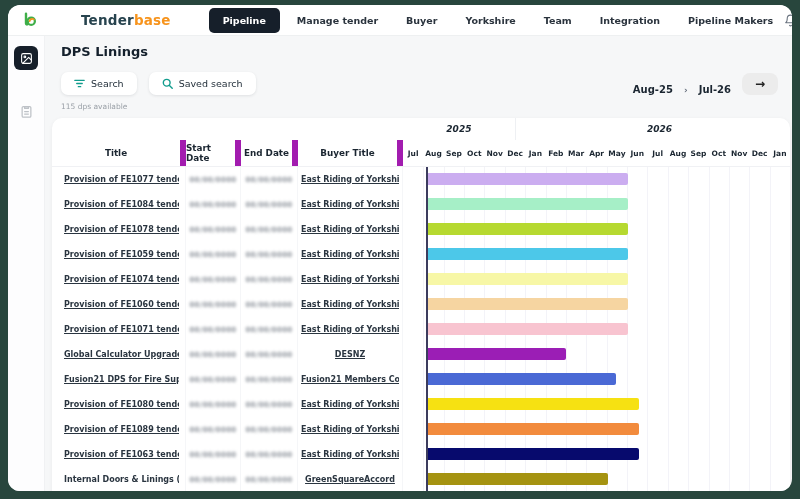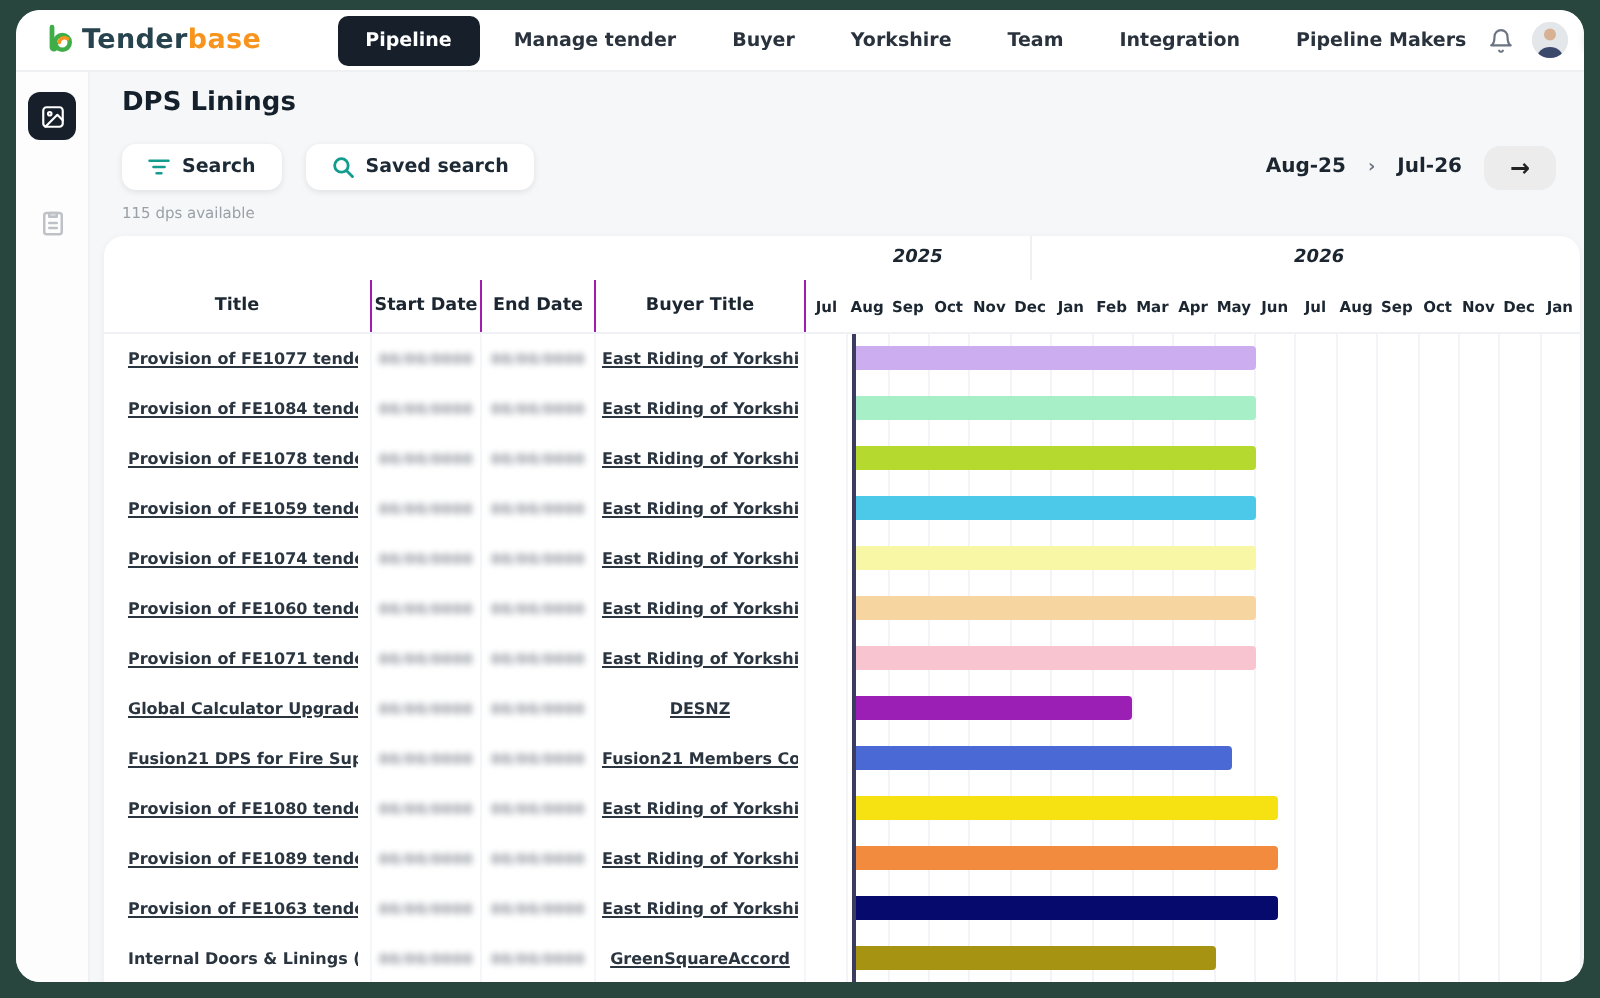--- a/index.html
+++ b/index.html
@@ -7,54 +7,54 @@
     width:800px;height:499px;position:relative;overflow:hidden;
     background:#28463d;
     font-family:"DejaVu Sans", sans-serif;
     -webkit-font-smoothing:antialiased;
   }
   .app{position:absolute;left:8px;top:5px;right:8px;bottom:8px;background:#f6f7f8;border-radius:12px;overflow:hidden;}
 
   
   .topbar{height:31px;background:#fff;border-radius:12px 12px 0 0;display:flex;align-items:center;padding:0 14px;border-bottom:1px solid #eef0f1;box-sizing:border-box;}
   .logo{display:flex;align-items:center;gap:3px;cursor:pointer;}
-  .logo-text{font-size:13.5px;font-weight:700;letter-spacing:.2px;}
+  .logo-text{font-size:13.5px;font-weight:700;letter-spacing:.2px;margin-left:40px;}
   .logo-text .t1{color:#27434e;}
   .logo-text .t2{color:#f7941d;}
   .nav{display:flex;align-items:center;gap:6px;margin-left:38px;}
   .nav-item{font-size:9.5px;font-weight:600;color:#2a333d;padding:6px 11px;border-radius:5px;white-space:nowrap;cursor:pointer;}
   .nav-item.active{background:#161f2a;color:#fff;padding:7px 14px;}
   .top-right{margin-left:auto;display:flex;align-items:center;gap:9px;}
   .avatar{width:18px;height:18px;border-radius:50%;background:#e9ebee;overflow:hidden;display:flex;align-items:flex-end;justify-content:center;}
   .redact-name{width:48px;height:9px;border-radius:2px;background:#c6cad0;filter:blur(2px);}
 
   
   .sidebar{position:absolute;left:0;top:31px;bottom:0;width:36px;background:#fdfdfe;border-right:1px solid #f0f1f3;}
   .side-btn{width:24px;height:24px;border-radius:6px;margin:10px auto 0;background:#161f2a;display:flex;align-items:center;justify-content:center;cursor:pointer;}
   .side-btn2{width:18px;height:18px;margin:32px auto 0;display:flex;align-items:center;justify-content:center;cursor:pointer;opacity:.55;}
 
   
   .content{position:absolute;left:36px;top:31px;right:0;bottom:0;}
   .page-title{position:absolute;left:17px;top:8px;font-size:13px;font-weight:700;color:#14202c;}
   .controls{position:absolute;left:17px;top:36px;right:14px;display:flex;align-items:center;gap:12px;}
-  .pill-btn{background:#fff;border-radius:7px;box-shadow:0 1px 3px rgba(20,30,40,.10);padding:6px 13px;display:flex;align-items:center;gap:6px;font-size:9.5px;font-weight:700;color:#1d2a35;cursor:pointer;}
-  .range{margin-left:auto;display:flex;align-items:center;gap:11px;font-size:10px;font-weight:600;color:#1b2631;}
+  .pill-btn{background:#fff;border-radius:7px;box-shadow:0 1px 3px rgba(20,30,40,.10);padding:6px 13px;display:flex;align-items:center;gap:6px;font-size:9.5px;font-weight:400;color:#1d2a35;cursor:pointer;}
+  .range{margin-left:auto;display:flex;align-items:flex-end;gap:11px;font-size:10px;font-weight:600;color:#1b2631;}
   .range-chev{color:#6b7480;font-size:9px;font-weight:700;}
   .arrow-btn{background:#ececec;border-radius:8px;width:36px;height:22px;display:flex;align-items:center;justify-content:center;font-size:12px;color:#222;cursor:pointer;}
   .count{position:absolute;left:17px;top:66px;font-size:7.5px;color:#9aa0a7;}
 
   
   .card{position:absolute;left:8px;top:82px;right:2px;bottom:-20px;background:#fff;border-radius:10px;box-shadow:0 1px 4px rgba(20,30,40,.05);}
   .year-row{height:22px;display:flex;font-style:italic;}
   .lcols-spacer{width:351px;flex:0 0 351px;}
   .year-groups{flex:1;display:flex;}
   .year-group{display:flex;align-items:center;justify-content:center;font-size:9px;font-weight:700;color:#1b2631;}
   .year-group.sep{border-left:1px solid #eef0f3;padding-left:32px;}
   .colhdr-row{height:26px;display:flex;border-bottom:1px solid #f0f1f4;}
-  .hcell{display:flex;align-items:center;justify-content:center;font-size:8.8px;font-weight:700;color:#1b2631;box-sizing:border-box;border-right:1px solid #a21caf;}
+  .hcell{display:flex;align-items:center;justify-content:center;font-size:8.8px;font-weight:700;color:#1b2631;box-sizing:border-box;border-right:6px solid #a21caf;}
   .h-title{width:134px;flex:0 0 134px;}
   .h-start{width:55px;flex:0 0 55px;}
   .h-end{width:57px;flex:0 0 57px;}
   .h-buyer{width:105px;flex:0 0 105px;}
   .months{flex:1;display:flex;}
   .month-cell{flex:1;display:flex;align-items:center;justify-content:center;font-size:7.5px;font-weight:700;color:#1b2631;}
 
   .tbody{position:relative;}
   .overlay{position:absolute;left:351px;right:0;top:0;bottom:0;pointer-events:none;}
   .gridline{position:absolute;top:0;bottom:0;width:1px;background:#f3f3f8;}

